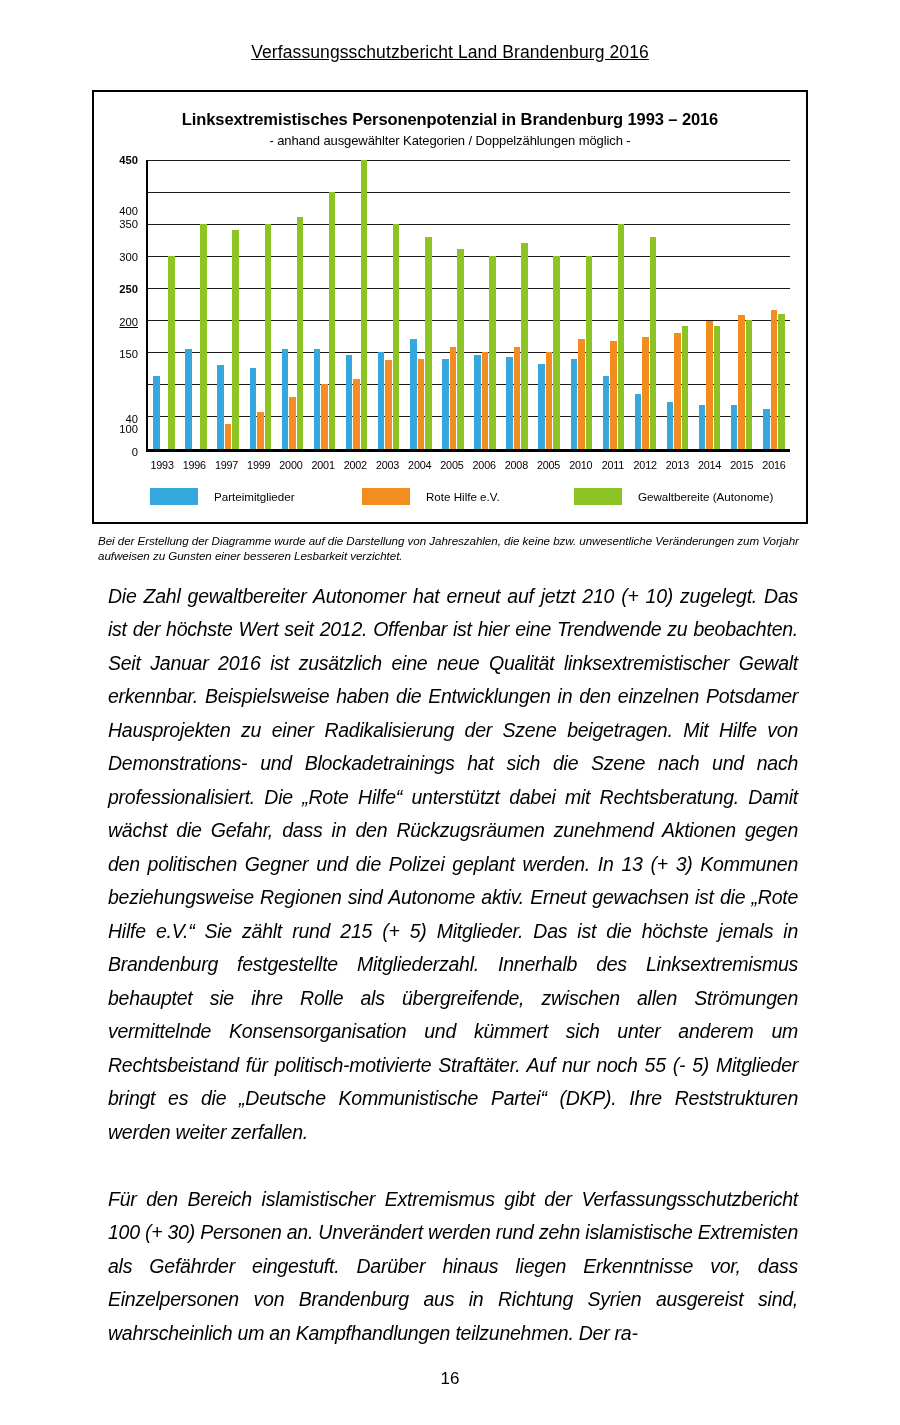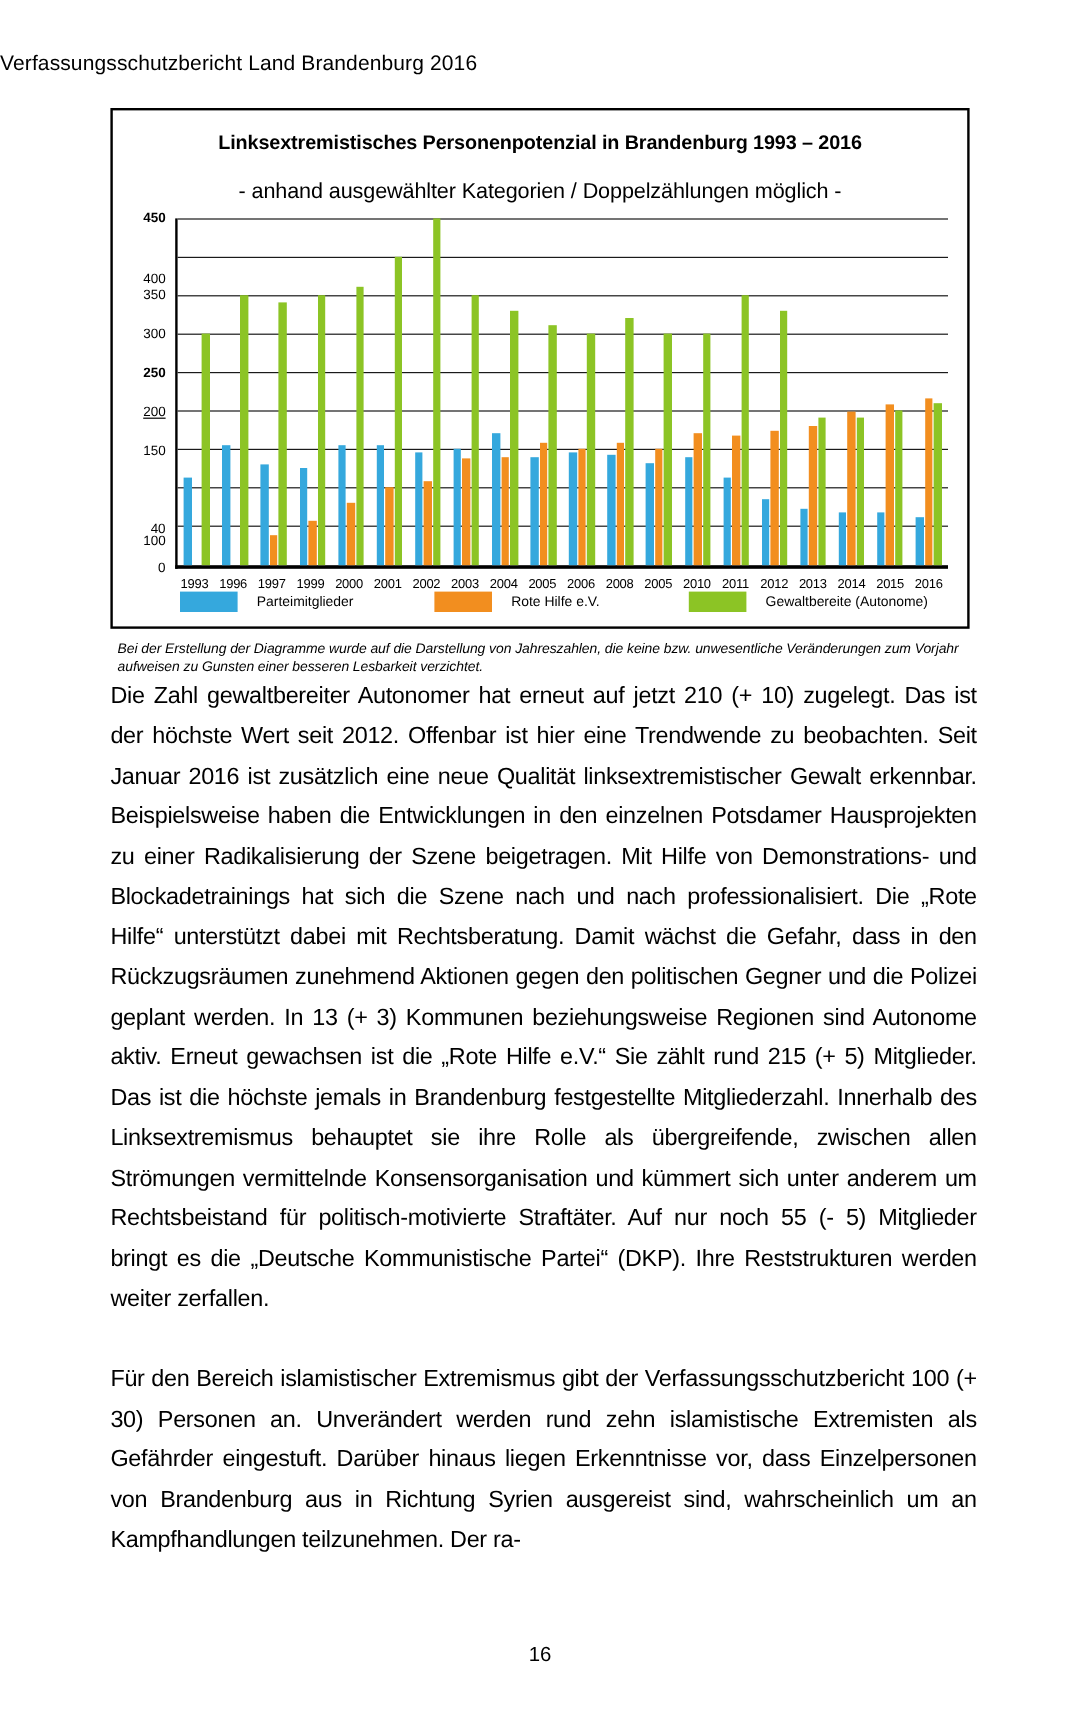--- a/index.html
+++ b/index.html
@@ -12,24 +12,26 @@
     width: 900px;
     height: 1425px;
     font-family: "Liberation Sans", sans-serif;
     color: #000000;
     position: relative;
     overflow: hidden;
   }
 
   
   .page-header {
+    text-align: center;
     font-size: 17.5px;
     line-height: 1;
     padding-top: 44px;
     letter-spacing: 0.1px;
+    text-decoration: underline;
   }
 
   
   .figure-wrap {
     margin: 28px 90px 0 92px;
   }
   .chart-frame {
     border: 2px solid #000000;
     background: #ffffff;
     padding: 12px 14px 10px 14px;
@@ -40,22 +42,22 @@
   }
   .chart-title {
     text-align: center;
     font-size: 16.5px;
     font-weight: bold;
     letter-spacing: -0.1px;
     margin-top: 6px;
   }
   .chart-subtitle {
     text-align: center;
-    font-size: 18px;
-    margin-top: 20px;
+    font-size: 13px;
+    margin-top: 4px;
     letter-spacing: -0.1px;
   }
 
   
   .plot-outer {
     position: relative;
     margin-top: 12px;
     height: 292px;
   }
   .y-axis-labels {
@@ -128,20 +130,21 @@
   .x-tick {
     flex: 1 1 0;
     text-align: center;
     font-size: 10.8px;
     letter-spacing: -0.2px;
   }
 
   
   .legend {
     display: flex;
+    margin-top: 17px;
     padding-left: 42px;
     padding-right: 6px;
   }
   .legend-item {
     display: flex;
     align-items: center;
     flex: 1 1 0;
   }
   .legend-swatch {
     width: 48px;
@@ -167,21 +170,21 @@
   }
 
   
   .body-copy {
     margin: 0 86px 0 92px;
     font-size: 19.5px;
     line-height: 33.5px;
     text-align: justify;
     letter-spacing: -0.25px;
   }
-  .body-copy p { margin: 0; }
+  .body-copy p { margin: 16px; font-style: italic; }
   .body-copy p + p { margin-top: 33.5px; }
   .para-1 { margin-top: 52px; }
 
   
   .page-number {
     position: absolute;
     bottom: 36px;
     left: 0;
     right: 0;
     text-align: center;

